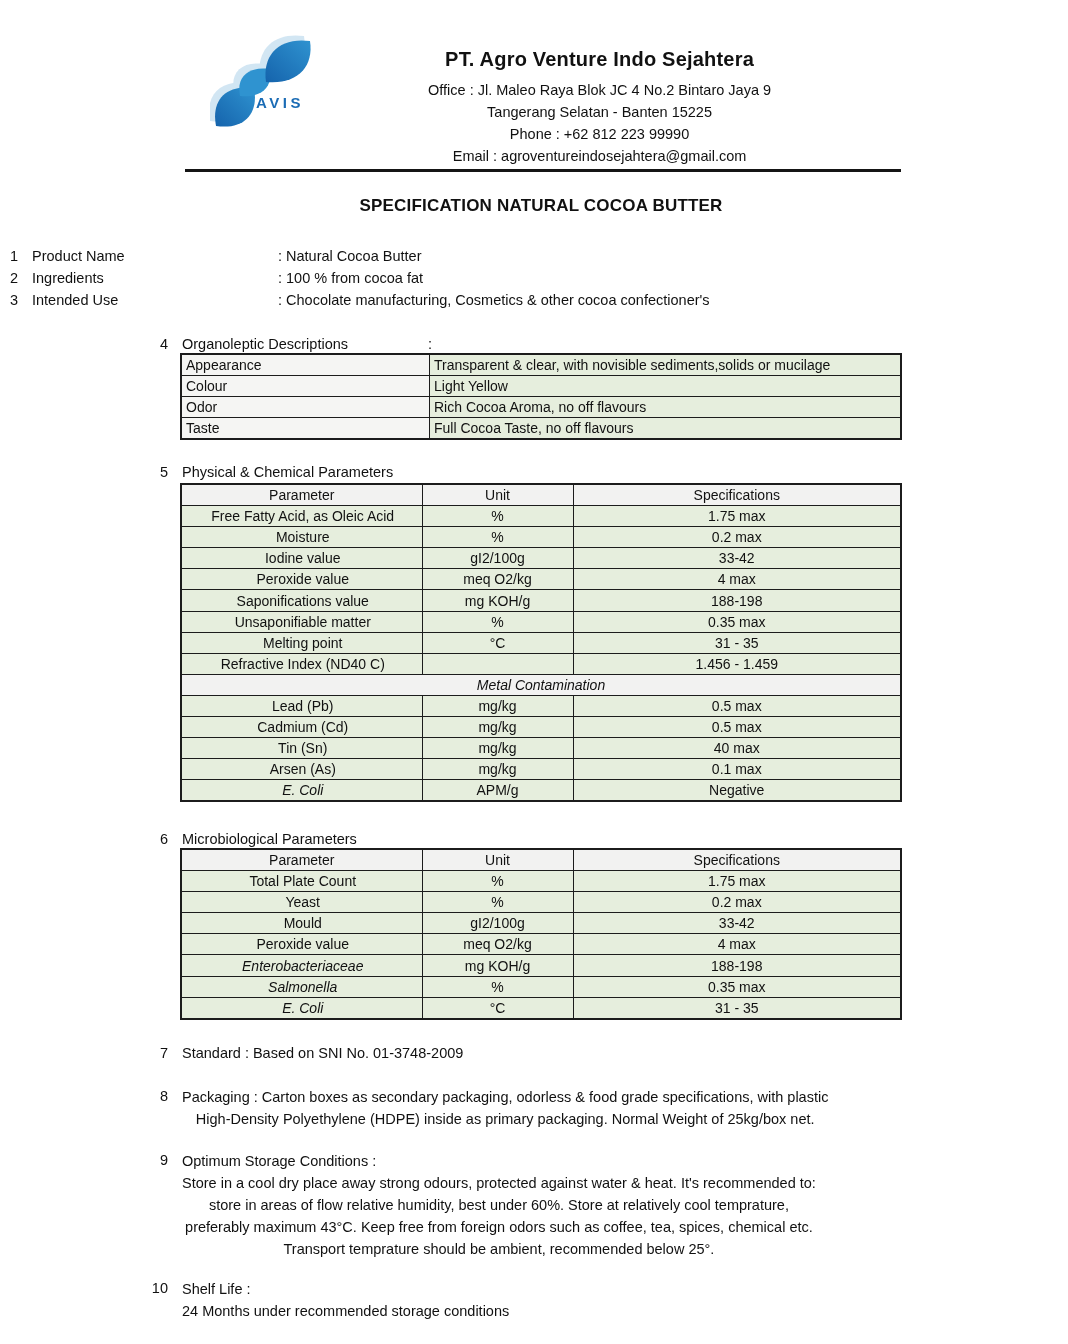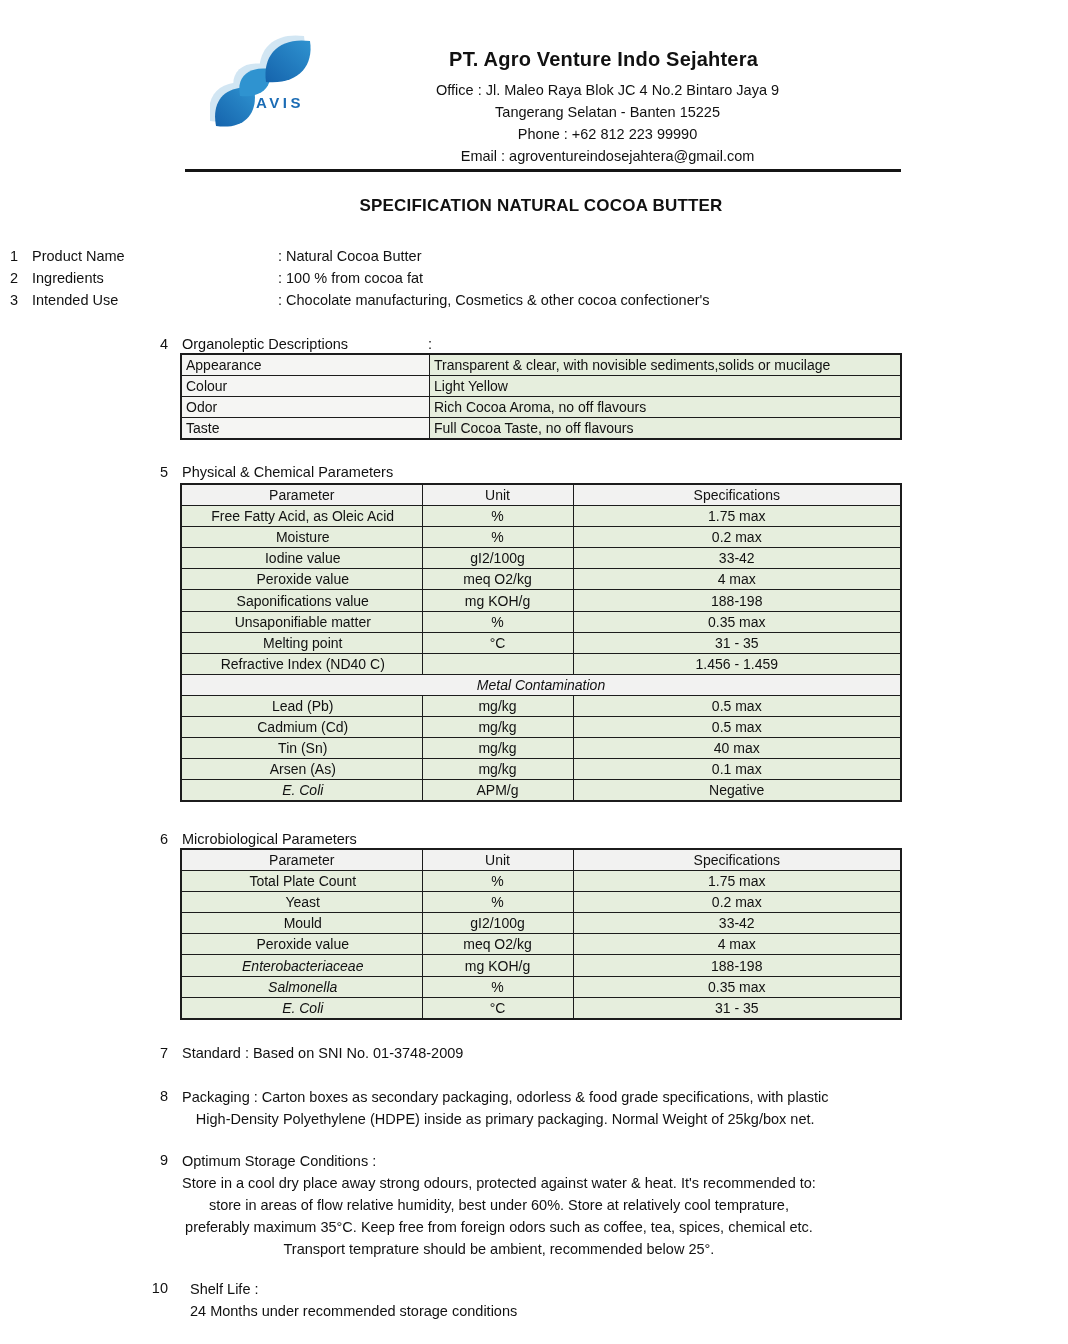--- a/index.html
+++ b/index.html
@@ -7,21 +7,21 @@
     width:1068px;height:1344px;position:relative;overflow:hidden;
     font-family:"Liberation Sans",sans-serif;color:#111;
     -webkit-font-smoothing:antialiased;
   }
   .abs{position:absolute;}
 
   
   .logo{left:210px;top:34px;width:112px;height:96px;}
   .companyblock{left:428px;top:48px;text-align:center;}
   .company-name{font-size:20px;font-weight:bold;letter-spacing:.2px;}
-  .addr{margin-top:8px;font-size:14.5px;line-height:21.5px;margin-left:8px;}
+  .addr{margin-top:8px;font-size:14.5px;line-height:21.5px;}
   .rule{left:185px;top:169px;width:716px;height:3px;background:#151515;}
 
   
   .doc-title{left:180px;top:196px;width:722px;text-align:center;
     font-size:17px;font-weight:bold;letter-spacing:.2px;}
 
   
   .sec{left:150px;display:flex;align-items:flex-start;}
   .num{width:18px;text-align:right;flex:0 0 18px;margin-right:14px;
     font-size:14.5px;line-height:21.5px;}
@@ -58,21 +58,21 @@
   #sec123{top:246px;}
   #sec4h{top:334px;}
   #orgTable{left:180px;top:353px;border-radius:8px;}
   #sec5h{top:462px;}
   #physTable{left:180px;top:483px;}
   #sec6h{top:829px;}
   #microTable{left:180px;top:848px;}
   #sec7{top:1043px;}
   #sec8{top:1086px;}
   #sec9{top:1150px;}
-  #sec10{top:1278px;gap:8px;}
+  #sec10{top:1278px;}
 
   svg text{font-family:"Liberation Sans",sans-serif;}
 </style>
 </head>
 <body>
 
 <div class="abs logo">
   <svg width="112" height="96" viewBox="0 0 112 96">
     <defs>
       <linearGradient id="lg" x1="0" y1="1" x2="1" y2="0">
@@ -315,21 +315,21 @@
     </span>
 </div>
 
 <div class="abs sec" id="sec9">
   <span class="num">9</span>
   <span class="body">
     <div class="line">Optimum Storage Conditions :</div>
     <div class="para">
         <div class="line">Store in a cool dry place away strong odours, protected against water &amp; heat. It's recommended to:</div>
         <div class="line">store in areas of flow relative humidity, best under 60%. Store at relatively cool temprature,</div>
-        <div class="line">preferably maximum 35°C. Keep free from foreign odors such as coffee, tea, spices, chemical etc.</div>
+        <div class="line">preferably maximum 43°C. Keep free from foreign odors such as coffee, tea, spices, chemical etc.</div>
         <div class="line">Transport temprature should be ambient, recommended below 25°.</div>
       </div>
   </span>
 </div>
 
 <div class="abs sec" id="sec10">
   <span class="num">10</span>
   <span class="body">
     <div class="line">Shelf Life :</div>
     <div class="line">24 Months under recommended storage conditions</div>

